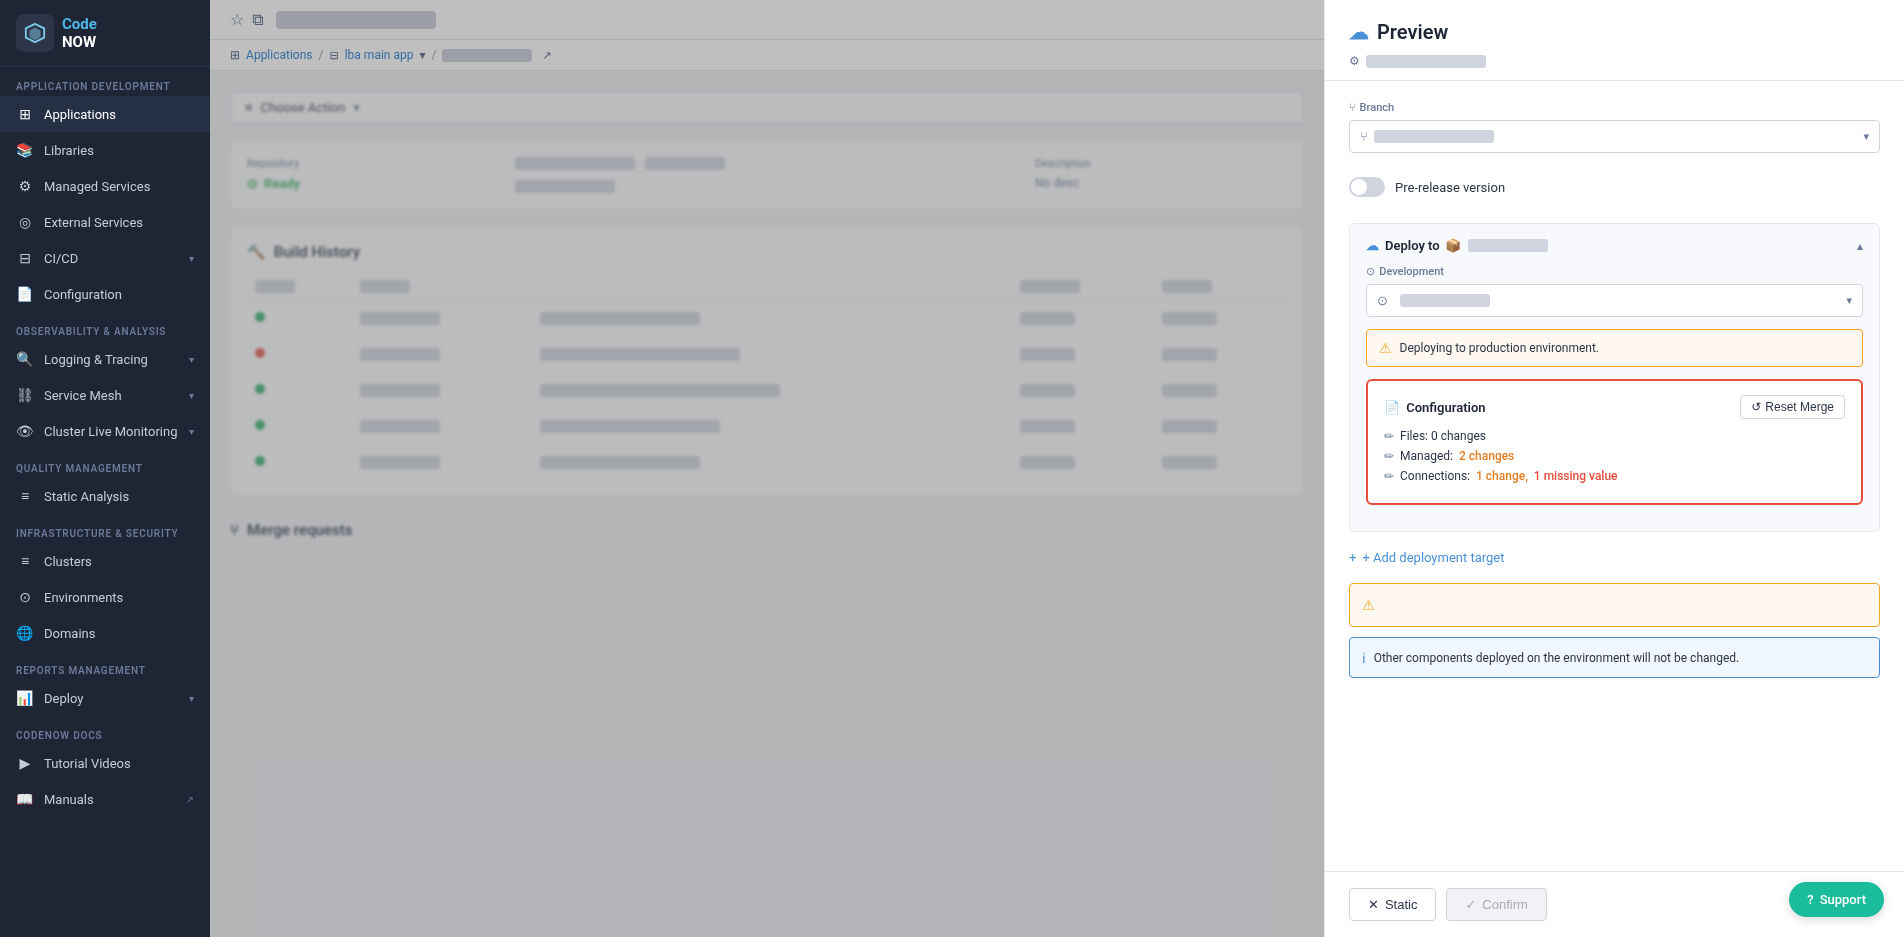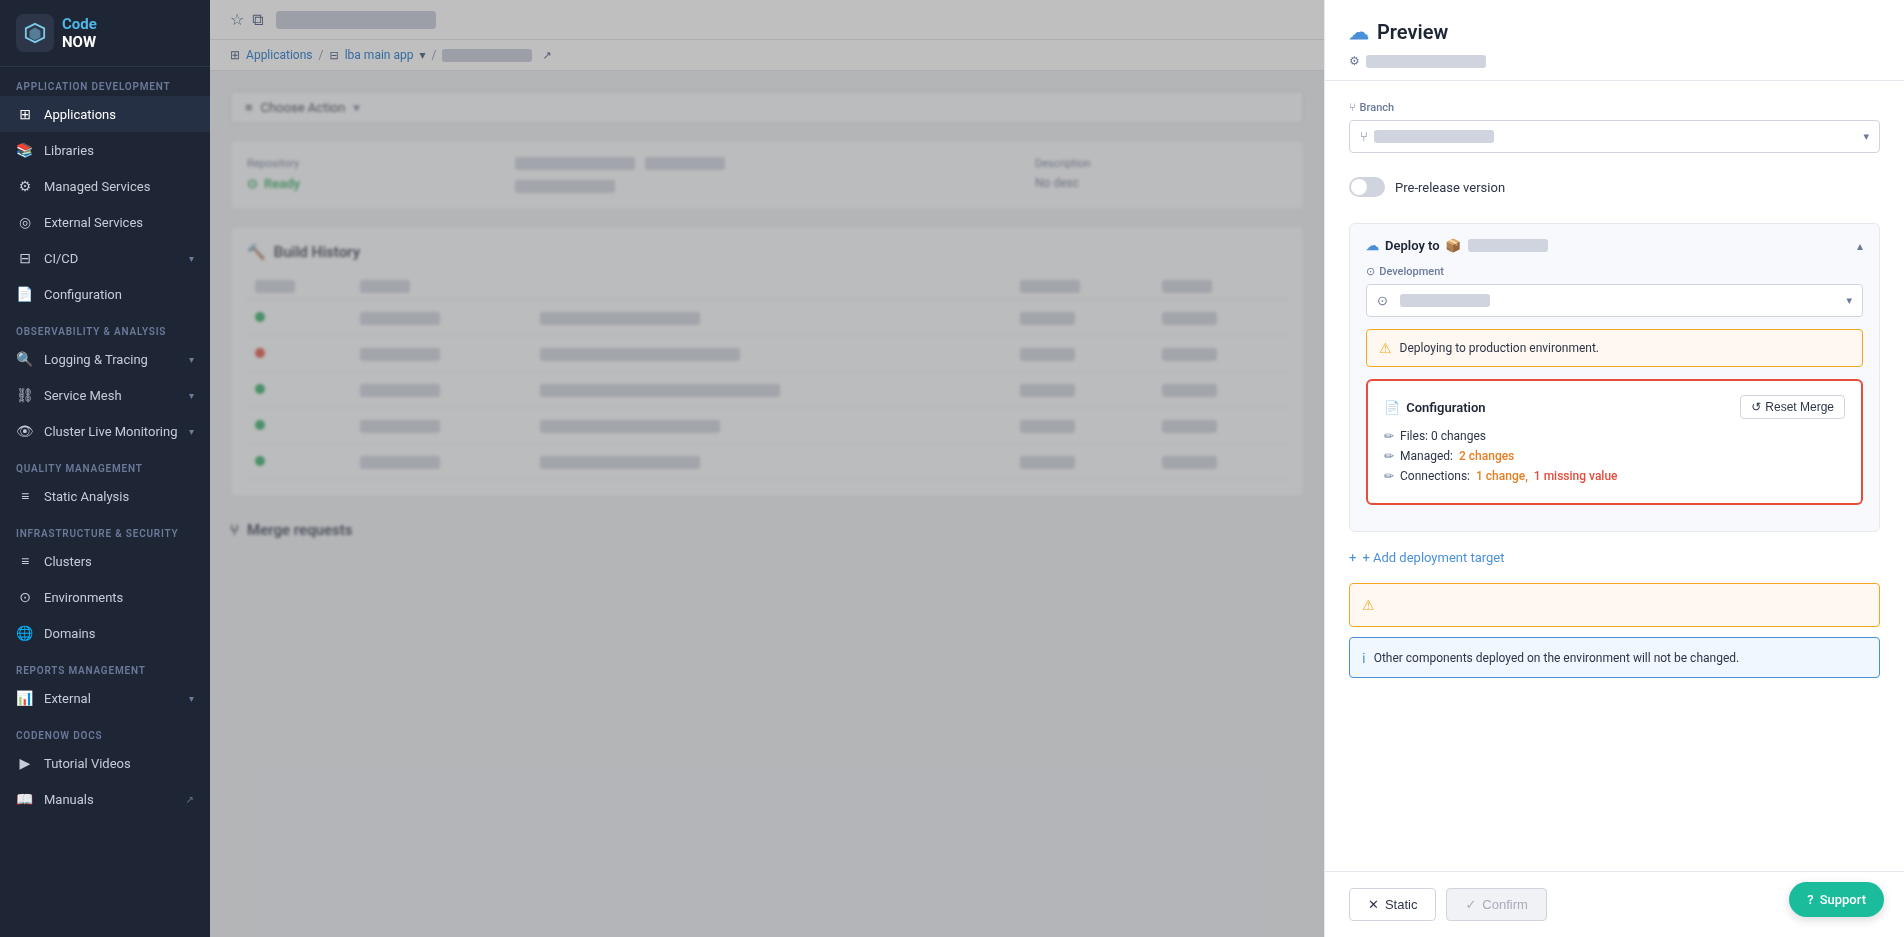--- a/index.html
+++ b/index.html
@@ -527,21 +527,21 @@
     <span class="label">Environments</span>
   </div>
   <div class="sidebar-item">
     <span class="icon">🌐</span>
     <span class="label">Domains</span>
   </div>
 
   <div class="sidebar-section-label">Reports Management</div>
   <div class="sidebar-item">
     <span class="icon">📊</span>
-    <span class="label">External</span>
+    <span class="label">Deploy</span>
     <span class="chevron">▾</span>
   </div>
 
   <div class="sidebar-section-label">CodeNOW Docs</div>
   <div class="sidebar-item">
     <span class="icon">▶</span>
     <span class="label">Tutorial Videos</span>
   </div>
   <div class="sidebar-item">
     <span class="icon">📖</span>

